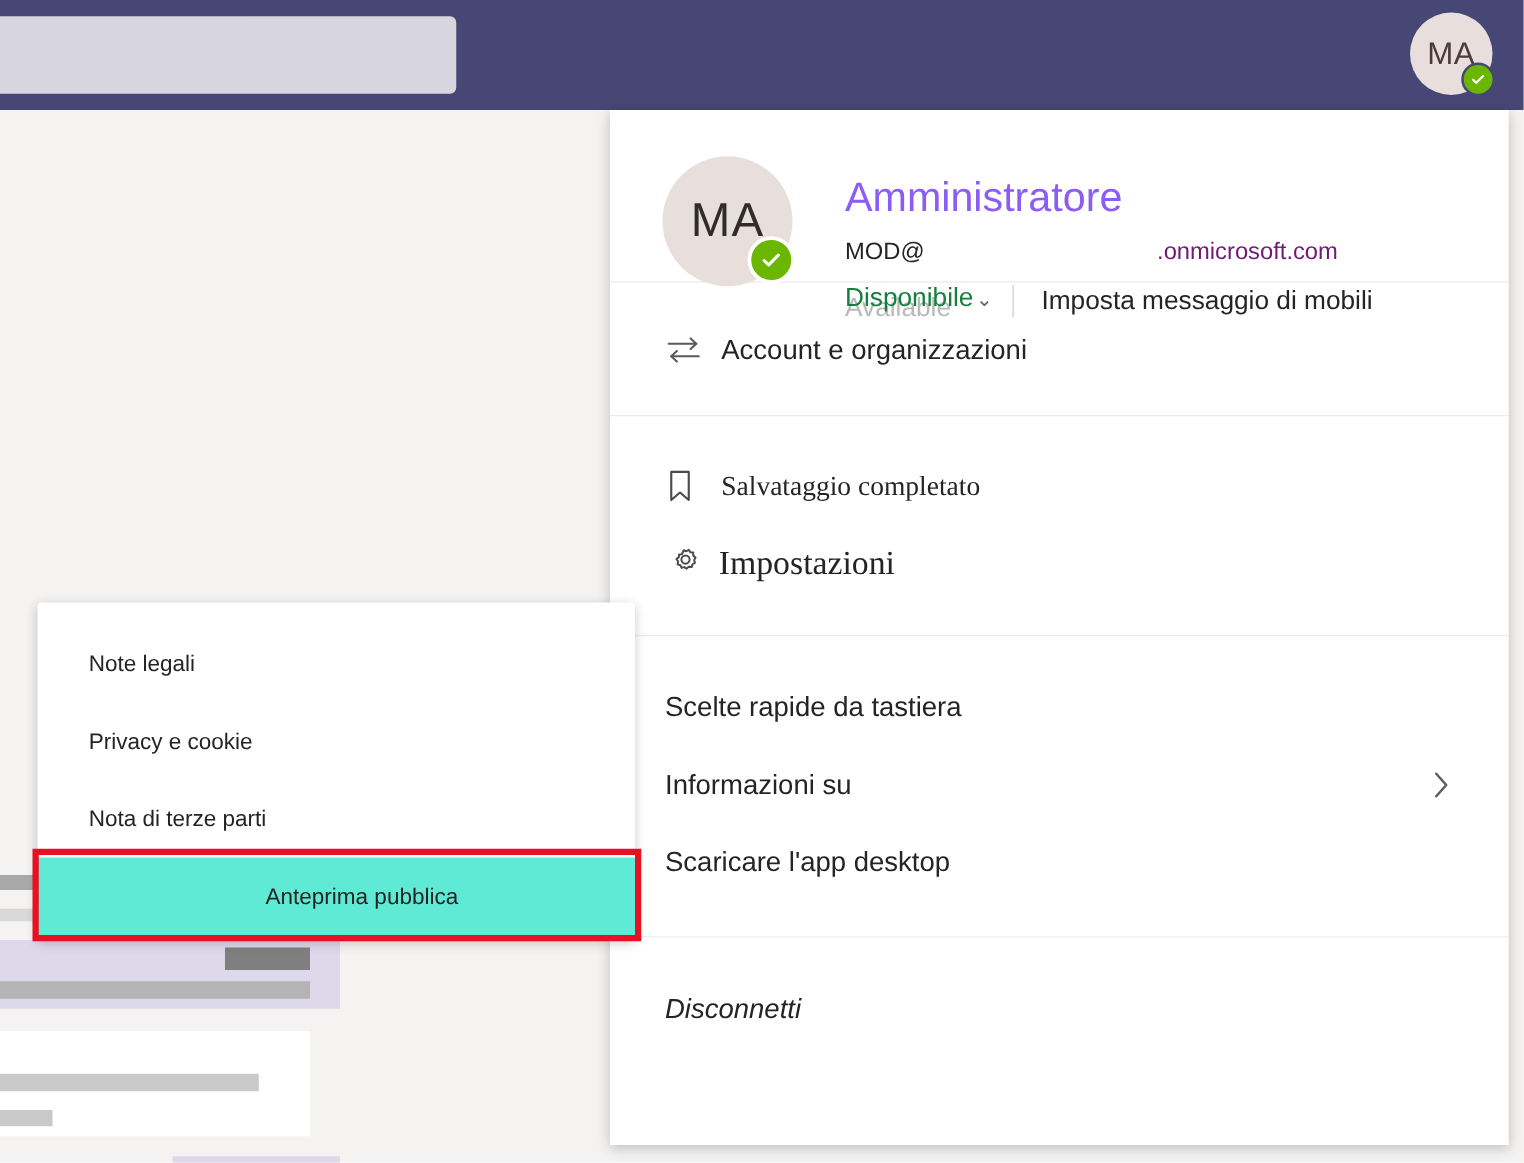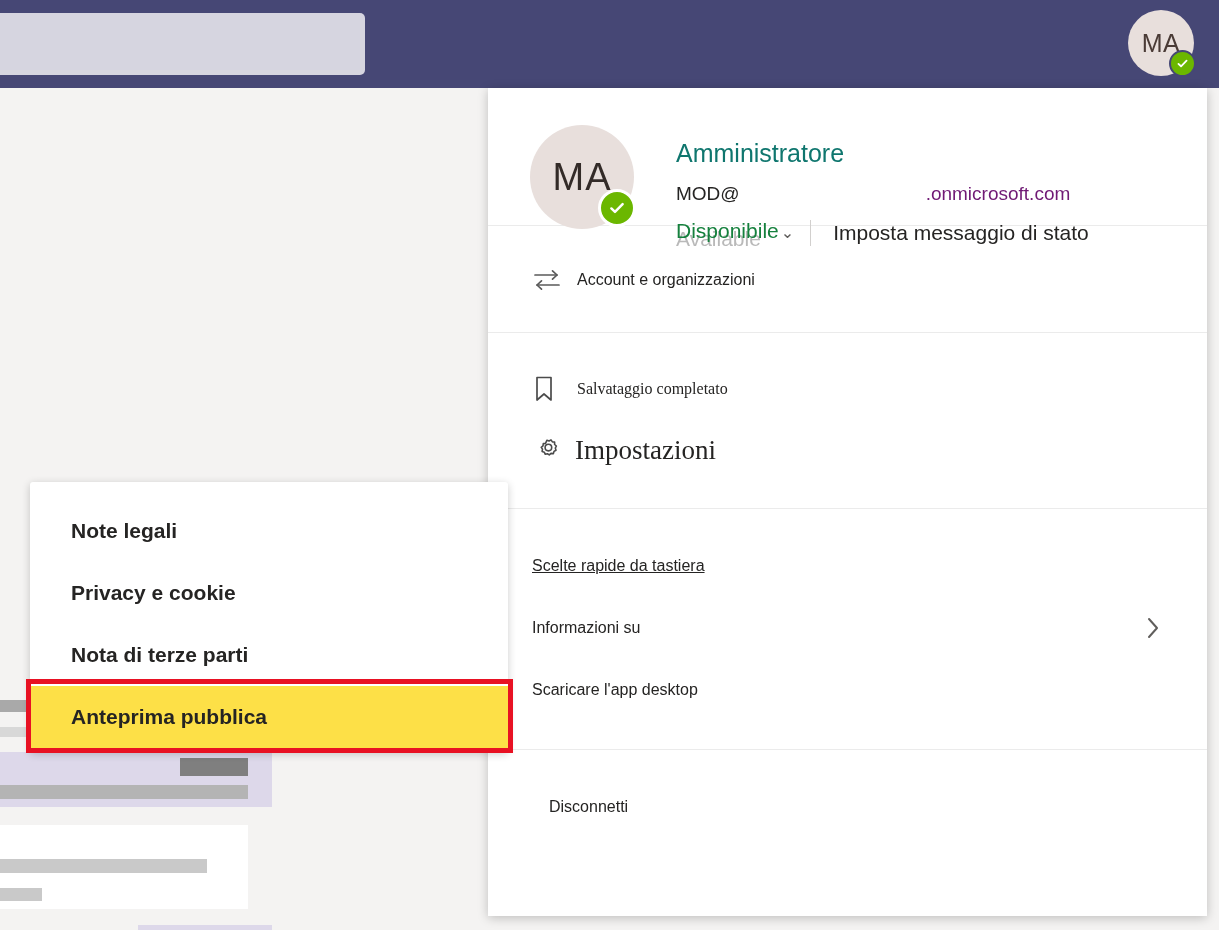--- a/index.html
+++ b/index.html
@@ -143,22 +143,22 @@
     align-items: center;
     justify-content: center;
   }
   #big-avatar .presence-lg svg { width: 18px; height: 18px; }
 
   #profile-text {
     margin-left: 42px;
     padding-top: 16px;
   }
   #display-name {
-    font-size: 25px;
-    color: #0f766e;
+    font-size: 33px;
+    color: #8b5cf6;
     line-height: 1;
   }
   #email-row {
     margin-top: 18px;
     font-size: 19px;
     line-height: 1;
     white-space: nowrap;
   }
   #email-local { color: #252423; }
   #email-domain { color: #701a75; margin-left: 186px; }
@@ -205,21 +205,21 @@
   }
 
   
   .menu-item {
     display: flex;
     align-items: center;
     height: 56px;
     padding-left: 44px;
     box-sizing: border-box;
     color: #252423;
-    font-size: 16px;
+    font-size: 22px;
     white-space: nowrap;
   }
   .menu-item .mi-icon {
     width: 34px;
     flex: none;
     display: flex;
     align-items: center;
     color: #4b4b4b;
   }
   .menu-item .mi-icon svg { display: block; }
@@ -229,21 +229,21 @@
     margin-left: auto;
     margin-right: 46px;
     color: #605e5c;
     display: flex;
     align-items: center;
   }
 
   #group-account  { padding: 26px 0 24px 0; }
   #group-saved    { padding: 25px 0 28px 0; font-family: Liberation Serif, serif; }
   #group-links    { padding: 26px 0 28px 0; }
-  #group-signout  { padding: 26px 0 0 17px; }
+  #group-signout  { padding: 26px 0 0 0; font-style: italic; }
 
   
   #menu-item-settings { font-size: 27px; height: 60px; text-align: right; }
   #menu-item-settings .mi-label { margin-left: 9px; }
 
   .menu-item.spaced { height: 62px; }
 
   
   #submenu-flyout {
     position: absolute;
@@ -254,26 +254,25 @@
     background: #ffffff;
     border-radius: 3px;
     box-shadow: 0 2px 9px rgba(0,0,0,0.20);
   }
   .submenu-item {
     height: 62px;
     display: flex;
     align-items: center;
     padding-left: 41px;
     box-sizing: border-box;
-    font-size: 21px;
+    font-size: 18px;
     color: #252423;
     white-space: nowrap;
-    font-weight: bold;
-  }
-  .submenu-item.selected { background: #fde047; }
+  }
+  .submenu-item.selected { background: #5eead4; justify-content: center; }
   #submenu-list { padding-top: 18px; }
 
   
   #annotation-box {
     position: absolute;
     top: 679px;
     left: 26px;
     width: 487px;
     height: 74px;
     border: 5px solid #e81123;
@@ -330,21 +329,21 @@
       <div id="email-row">
         <span id="email-local">MOD@</span><span id="email-domain">.onmicrosoft.com</span>
       </div>
 
       <div id="status-row">
         <div id="status-stack">
           <span id="status-underlay">Available</span>
           <span id="status-current">Disponibile</span><span id="status-chevron">⌄</span>
         </div>
         <div id="status-divider"></div>
-        <div id="status-message-btn">Imposta messaggio di stato</div>
+        <div id="status-message-btn">Imposta messaggio di mobili</div>
       </div>
     </div>
   </div>
 
   <div class="sep"></div>
 
   <div class="flyout-section" id="group-account">
     <div class="menu-item">
       <span class="mi-icon">
         <svg width="30" height="26" viewBox="0 0 30 26" fill="none">
@@ -381,21 +380,21 @@
           <circle cx="16.4" cy="12.6" r="3.3" stroke="#4b4b4b" stroke-width="1.6" fill="none"></circle>
         </svg>
       </span>
       <span class="mi-label">Impostazioni</span>
     </div>
   </div>
 
   <div class="sep"></div>
 
   <div class="flyout-section" id="group-links">
-    <div class="menu-item no-icon spaced" style="padding-left:44px;text-decoration:underline;">
+    <div class="menu-item no-icon spaced" style="padding-left:44px;">
       <span class="mi-label">Scelte rapide da tastiera</span>
     </div>
 
     <div class="menu-item no-icon spaced" style="padding-left:44px;gap:17px;">
       <span class="mi-label">Informazioni su</span>
       <span class="mi-chevron">
         <svg width="16" height="26" viewBox="0 0 16 26" fill="none">
           <path d="M4 4 L12 13 L4 22" stroke="#605e5c" stroke-width="2" stroke-linecap="round" stroke-linejoin="round" fill="none"></path>
         </svg>
       </span>

